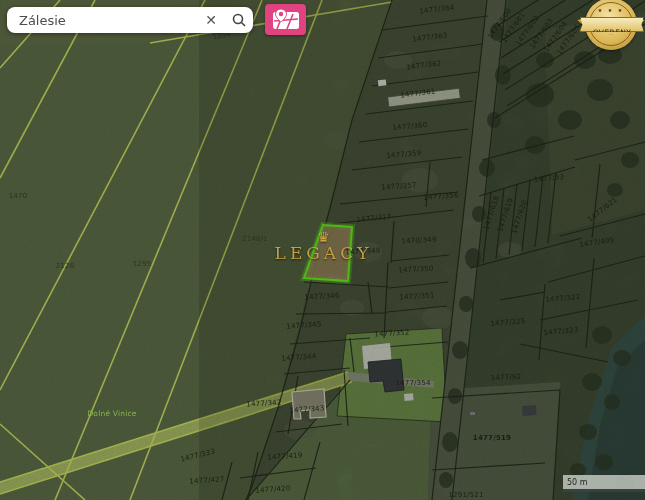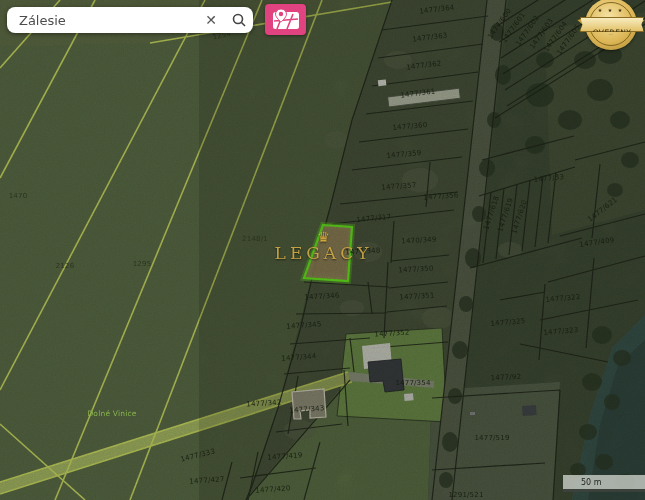--- a/index.html
+++ b/index.html
@@ -55,21 +55,21 @@
                clip-path:polygon(0 0,100% 0,96% 50%,100% 100%,0 100%,4% 50%);
                display:flex;align-items:center;justify-content:center;}
   .badge .band span{font-size:7.5px;font-weight:normal;letter-spacing:.4px;color:#3a2e0e;margin-top:16px;}
   .badge .sub{position:absolute;left:0;top:34px;width:100%;text-align:center;
               font-size:4px;color:#6b5418;}
 
   
   .scalebar{position:absolute;right:0;bottom:8px;width:82px;height:14px;
             background:rgba(206,211,204,.78);border-bottom:3px solid rgba(40,45,40,.85);
             display:flex;align-items:center;}
-  .scalebar span{font-size:8px;color:#22261f;padding-left:18px;}
+  .scalebar span{font-size:8px;color:#22261f;padding-left:4px;}
 </style>
 </head>
 <body>
 
 <div class="stage">
 
   <svg class="map-svg" width="645" height="500" viewBox="0 0 645 500">
     <defs>
       <filter id="grain">
           <feTurbulence type="fractalNoise" baseFrequency="0.9" numOctaves="2"></feTurbulence>
@@ -213,21 +213,21 @@
       <span class="plabel scrub" style="left: 304px; top: 326px; transform: translate(-50%, -50%) rotate(-4deg);">1477/345</span>
       <span class="plabel scrub" style="left: 392px; top: 334px; transform: translate(-50%, -50%) rotate(-3deg);">1477/352</span>
       <span class="plabel scrub" style="left: 299px; top: 358px; transform: translate(-50%, -50%) rotate(-4deg);">1477/344</span>
       <span class="plabel scrub" style="left: 413px; top: 383px; transform: translate(-50%, -50%) rotate(0deg);">1477/354</span>
       <span class="plabel scrub" style="left: 307px; top: 410px; transform: translate(-50%, -50%) rotate(-4deg);">1477/343</span>
       <span class="plabel scrub" style="left: 264px; top: 404px; transform: translate(-50%, -50%) rotate(-3deg);">1477/342</span>
       <span class="plabel scrub" style="left: 198px; top: 456px; transform: translate(-50%, -50%) rotate(-14deg);">1477/333</span>
       <span class="plabel scrub" style="left: 207px; top: 481px; transform: translate(-50%, -50%) rotate(-4deg);">1477/427</span>
       <span class="plabel scrub" style="left: 285px; top: 457px; transform: translate(-50%, -50%) rotate(-4deg);">1477/419</span>
       <span class="plabel scrub" style="left: 273px; top: 490px; transform: translate(-50%, -50%) rotate(-4deg);">1477/420</span>
-      <span class="plabel scrub" style="left: 492px; top: 438px; transform: translate(-50%, -50%) rotate(0deg);">1477/519</span>
+      <span class="plabel scrub" style="left: 492px; top: 438px; transform: translate(-50%, -50%) rotate(0deg); font-weight: bold;">1477/519</span>
       <span class="plabel scrub" style="left: 466px; top: 495px; transform: translate(-50%, -50%) rotate(0deg);">1291/521</span>
       <span class="plabel scrub" style="left: 549px; top: 179px; transform: translate(-50%, -50%) rotate(-6deg);">1477/33</span>
       <span class="plabel scrub" style="left: 492px; top: 213px; transform: translate(-50%, -50%) rotate(-72deg);">1477/618</span>
       <span class="plabel scrub" style="left: 506px; top: 215px; transform: translate(-50%, -50%) rotate(-72deg);">1477/619</span>
       <span class="plabel scrub" style="left: 520px; top: 217px; transform: translate(-50%, -50%) rotate(-72deg);">1477/620</span>
       <span class="plabel scrub" style="left: 603px; top: 210px; transform: translate(-50%, -50%) rotate(-38deg);">1477/621</span>
       <span class="plabel scrub" style="left: 597px; top: 243px; transform: translate(-50%, -50%) rotate(-8deg);">1477/409</span>
       <span class="plabel scrub" style="left: 563px; top: 299px; transform: translate(-50%, -50%) rotate(-5deg);">1477/322</span>
       <span class="plabel scrub" style="left: 561px; top: 332px; transform: translate(-50%, -50%) rotate(-5deg);">1477/323</span>
       <span class="plabel scrub" style="left: 508px; top: 323px; transform: translate(-50%, -50%) rotate(-5deg);">1477/325</span>

